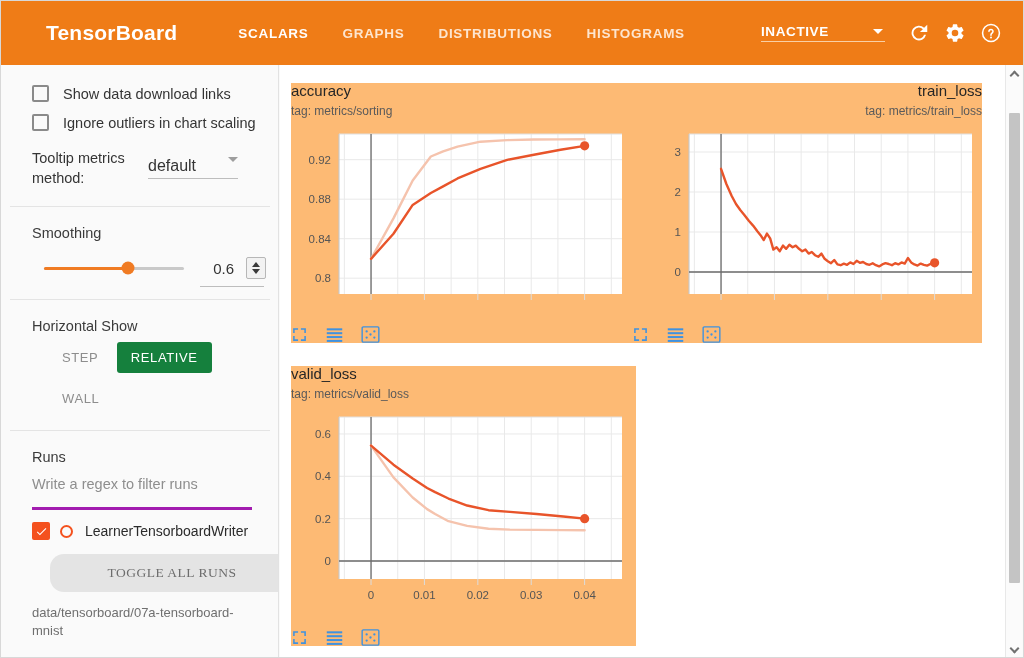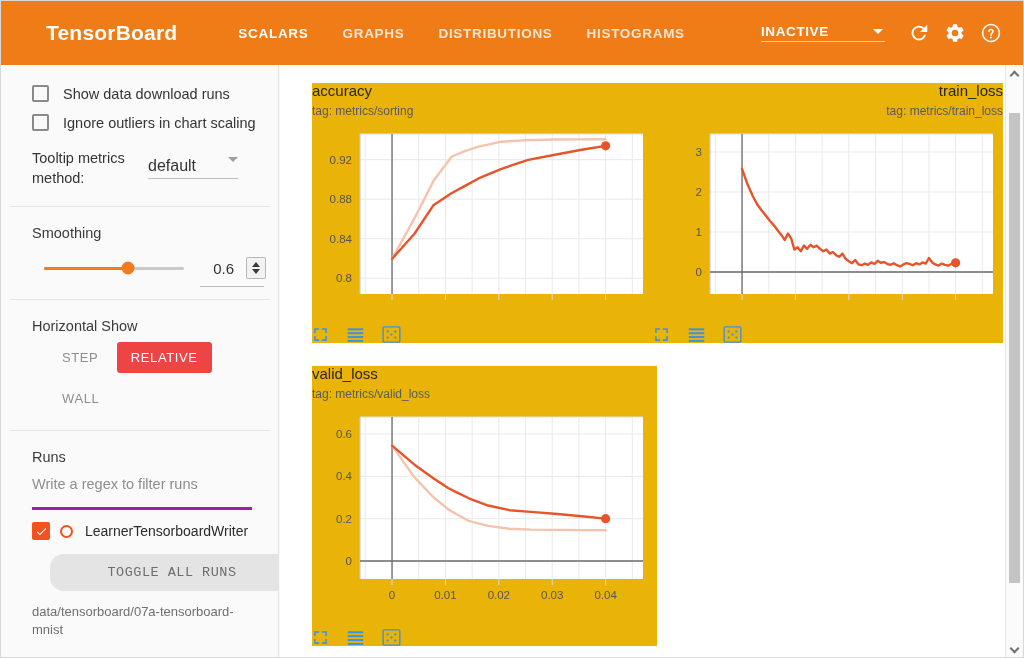--- a/index.html
+++ b/index.html
@@ -209,21 +209,21 @@
   .axis-opts { padding-left: 46px; padding-top: 8px; }
   .axis-opt {
     display: inline-flex; align-items: center; justify-content: center;
     font-size: 13px; letter-spacing: .6px;
     color: #8d8d8d;
     padding: 8px 14px;
     border-radius: 3px;
     cursor: pointer;
   }
   .axis-opt.selected {
-    background: #ef4444;
+    background: #15803d;
     color: #ffffff;
   }
   .axis-row2 { padding-left: 46px; padding-top: 10px; padding-bottom: 4px; }
 
   .runs-filter {
     margin: 10px 26px 0 30px;
     border-bottom: 3px solid #a21caf;
     padding-bottom: 14px;
   }
   .runs-filter-ph { font-size: 14.5px; color: #8e8e8e; }
@@ -260,42 +260,41 @@
     background: #e4e4e4;
     color: #6d6d6d;
     font-size: 13.5px;
     letter-spacing: .5px;
     text-align: center;
     padding: 11px 0;
     border: none;
     border-radius: 14px;
     width: 244px;
     cursor: pointer;
-    font-family: Liberation Mono, monospace;
+    font-family: Liberation Serif, serif;
   }
   .run-path {
     padding: 12px 20px 0 30px;
     font-size: 13px;
     color: #6f6f6f;
     line-height: 1.35;
     word-break: break-word;
   }
 
   
   .main {
     position: absolute;
     left: 279px; top: 64px;
     width: 726px; height: 593px;
     background: #ffffff;
     overflow: hidden;
   }
   .card {
     position: absolute;
-    background: #eab308;
-    margin-left: 21px;
+    background: #fdba74;
   }
   .card-title {
     font-size: 15px;
     color: #262626;
     line-height: 1.1;
   }
   .card-tag {
     font-size: 12px;
     color: #5a5a5a;
     margin-top: 4px;
@@ -386,21 +385,21 @@
         </svg>
       </div>
     </div>
   </div>
 
   <div class="sidebar">
 
     <div class="sb-section">
       <div class="cb-row">
         <span class="checkbox"></span>
-        <span class="cb-label">Show data download runs</span>
+        <span class="cb-label">Show data download links</span>
       </div>
       <div class="cb-row">
         <span class="checkbox"></span>
         <span class="cb-label">Ignore outliers in chart scaling</span>
       </div>
 
       <div class="tooltip-row">
         <span class="tooltip-label">Tooltip metrics method:</span>
         <span class="tooltip-dd">
           <span class="tooltip-dd-val">default</span>

